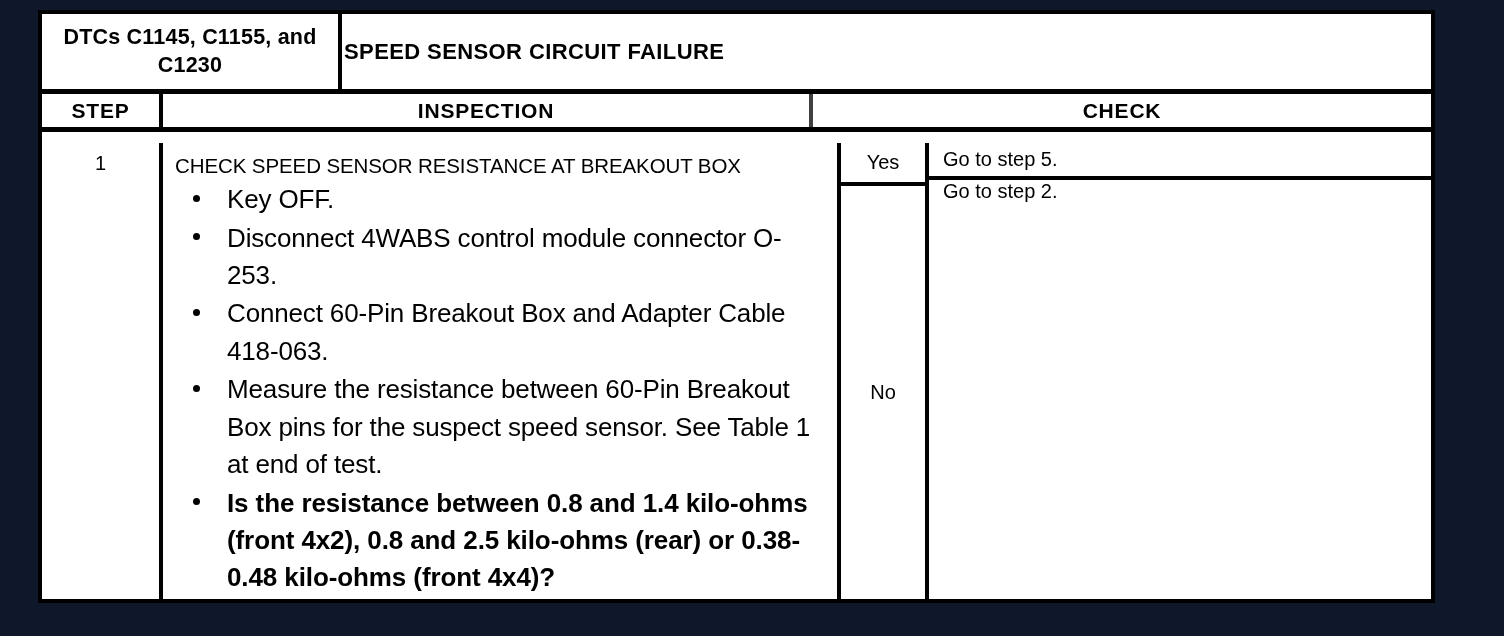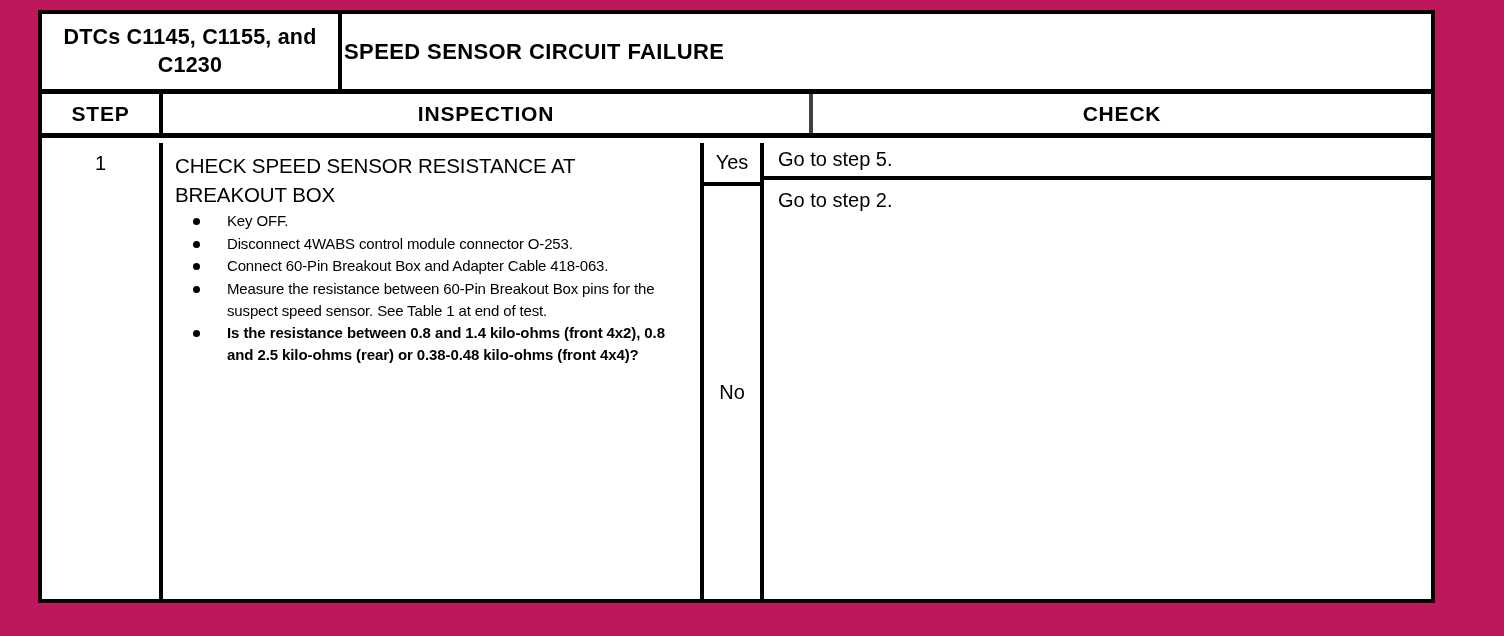--- a/index.html
+++ b/index.html
@@ -13,21 +13,21 @@
     overflow: hidden;
     font-family: "Liberation Sans", sans-serif;
     color: #000000;
     -webkit-font-smoothing: none;
   }
 
   #page {
     position: relative;
     width: 1504px;
     height: 636px;
-    background: #be185d;
+    background: #0f172a;
   }
 
   
   .diag-table {
     position: absolute;
     left: 38px;
     top: 10px;
     width: 1397px;
     height: 593px;
     box-sizing: border-box;
@@ -75,21 +75,21 @@
     font-weight: bold;
     letter-spacing: 0.4px;
   }
 
   
   .colhead-row {
     position: absolute;
     left: 0;
     top: 80px;
     width: 100%;
-    height: 44px;
+    height: 38px;
     box-sizing: border-box;
     border-bottom: 5px solid #000000;
     display: flex;
     align-items: stretch;
   }
   .ch-step {
     width: 121px;
     box-sizing: border-box;
     border-right: 4px solid #000000;
     display: flex;
@@ -132,62 +132,62 @@
     border-right: 4px solid #000000;
     padding-top: 10px;
     text-align: center;
   }
   .step-num {
     font-size: 20px;
     line-height: 1;
   }
 
   .cell-inspection {
-    width: 541px;
+    width: 678px;
     box-sizing: border-box;
     border-right: 4px solid #000000;
     padding: 8px 8px 6px 12px;
   }
   .insp-heading {
     font-size: 20.5px;
     line-height: 1.42;
     letter-spacing: -0.1px;
     margin: 0 0 1px 0;
     white-space: pre-line;
   }
   ul.insp-list {
     list-style: none;
     margin: 0;
     padding: 0;
   }
   ul.insp-list li {
     position: relative;
     padding-left: 52px;
-    font-size: 15px;
+    font-size: 26px;
     line-height: 1.44;
     letter-spacing: -0.15px;
     margin-bottom: 1px;
   }
   ul.insp-list li .bullet {
     position: absolute;
     left: 18px;
     top: 0.52em;
     width: 7px;
     height: 7px;
     background: #000000;
     border-radius: 50%;
   }
   ul.insp-list li.bold {
     font-weight: bold;
     letter-spacing: -0.1px;
   }
 
   
   .cell-yn {
-    width: 60px;
+    width: 88px;
     box-sizing: border-box;
     border-right: 4px solid #000000;
     display: flex;
     flex-direction: column;
   }
   .yn-item {
     box-sizing: border-box;
     display: flex;
     align-items: center;
     justify-content: center;
@@ -215,21 +215,21 @@
     align-items: center;
     padding-left: 14px;
   }
   .act-yes {
     height: 37px;
     border-bottom: 4px solid #000000;
   }
   .act-no {
     flex: 1;
     align-items: flex-start;
-    padding-top: 9px;
+    padding-top: 0;
   }
   .act-text {
     font-size: 20px;
   }
 </style>
 </head>
 <body>
 
 <div id="page">
 

